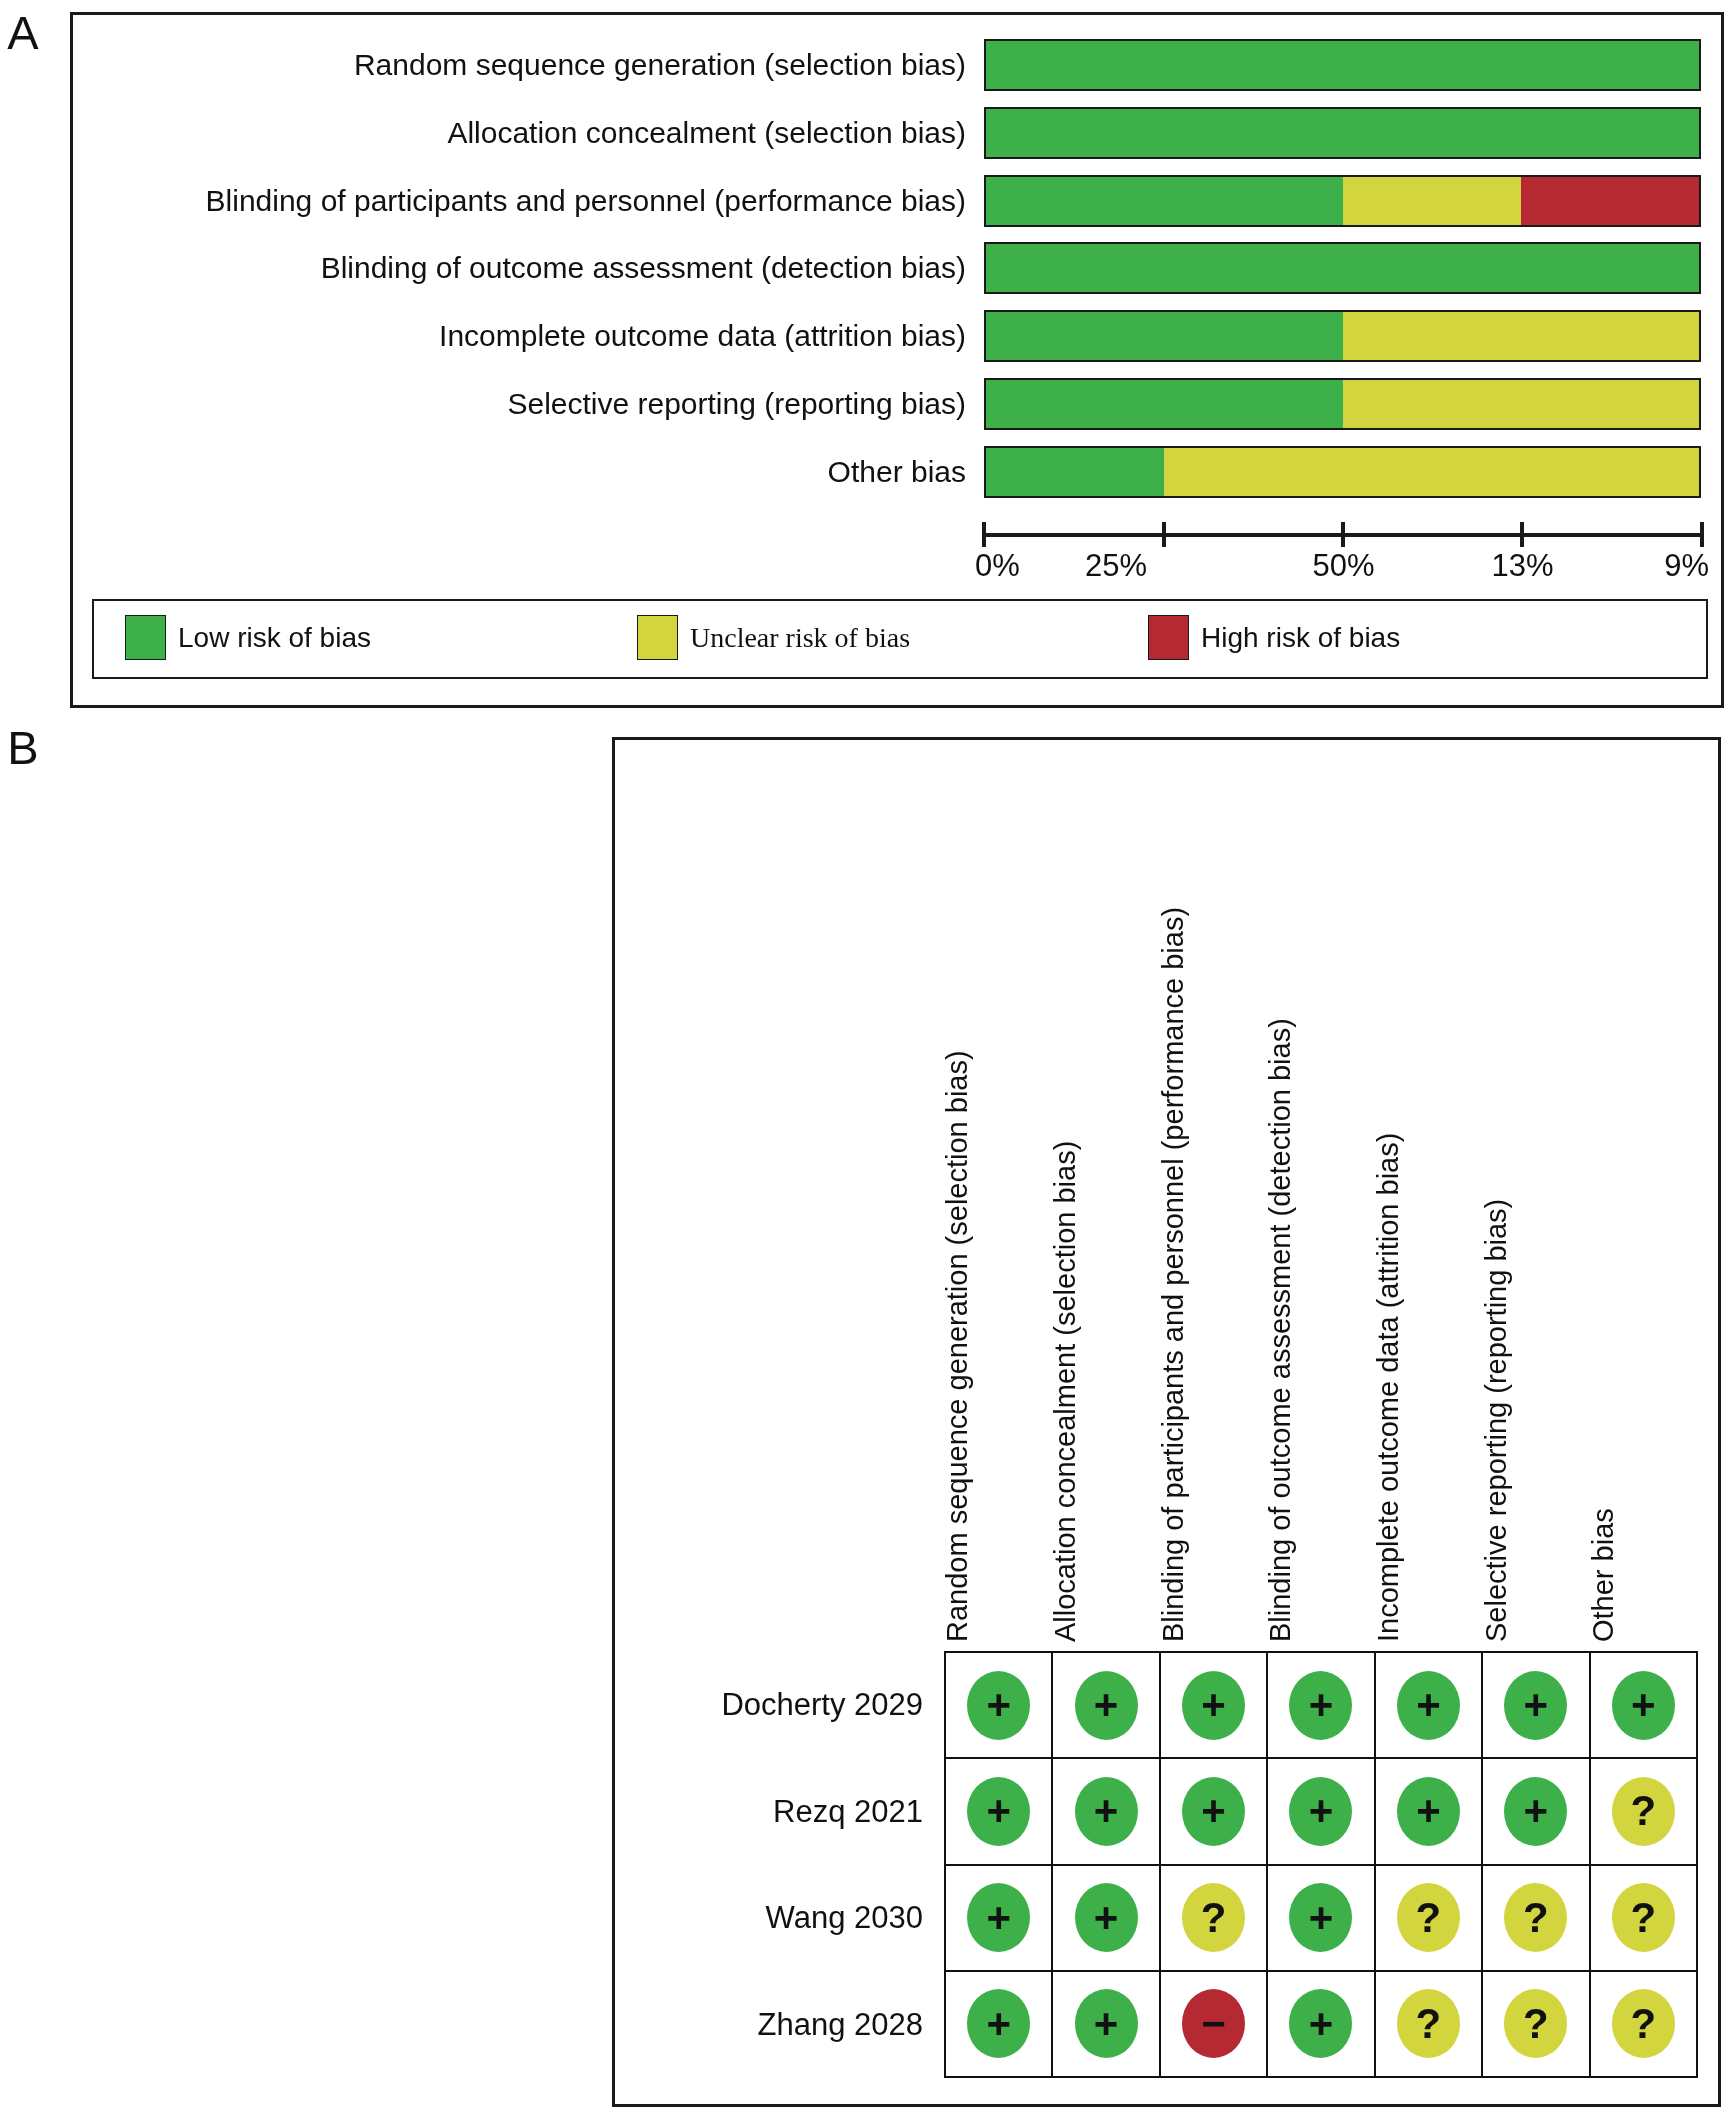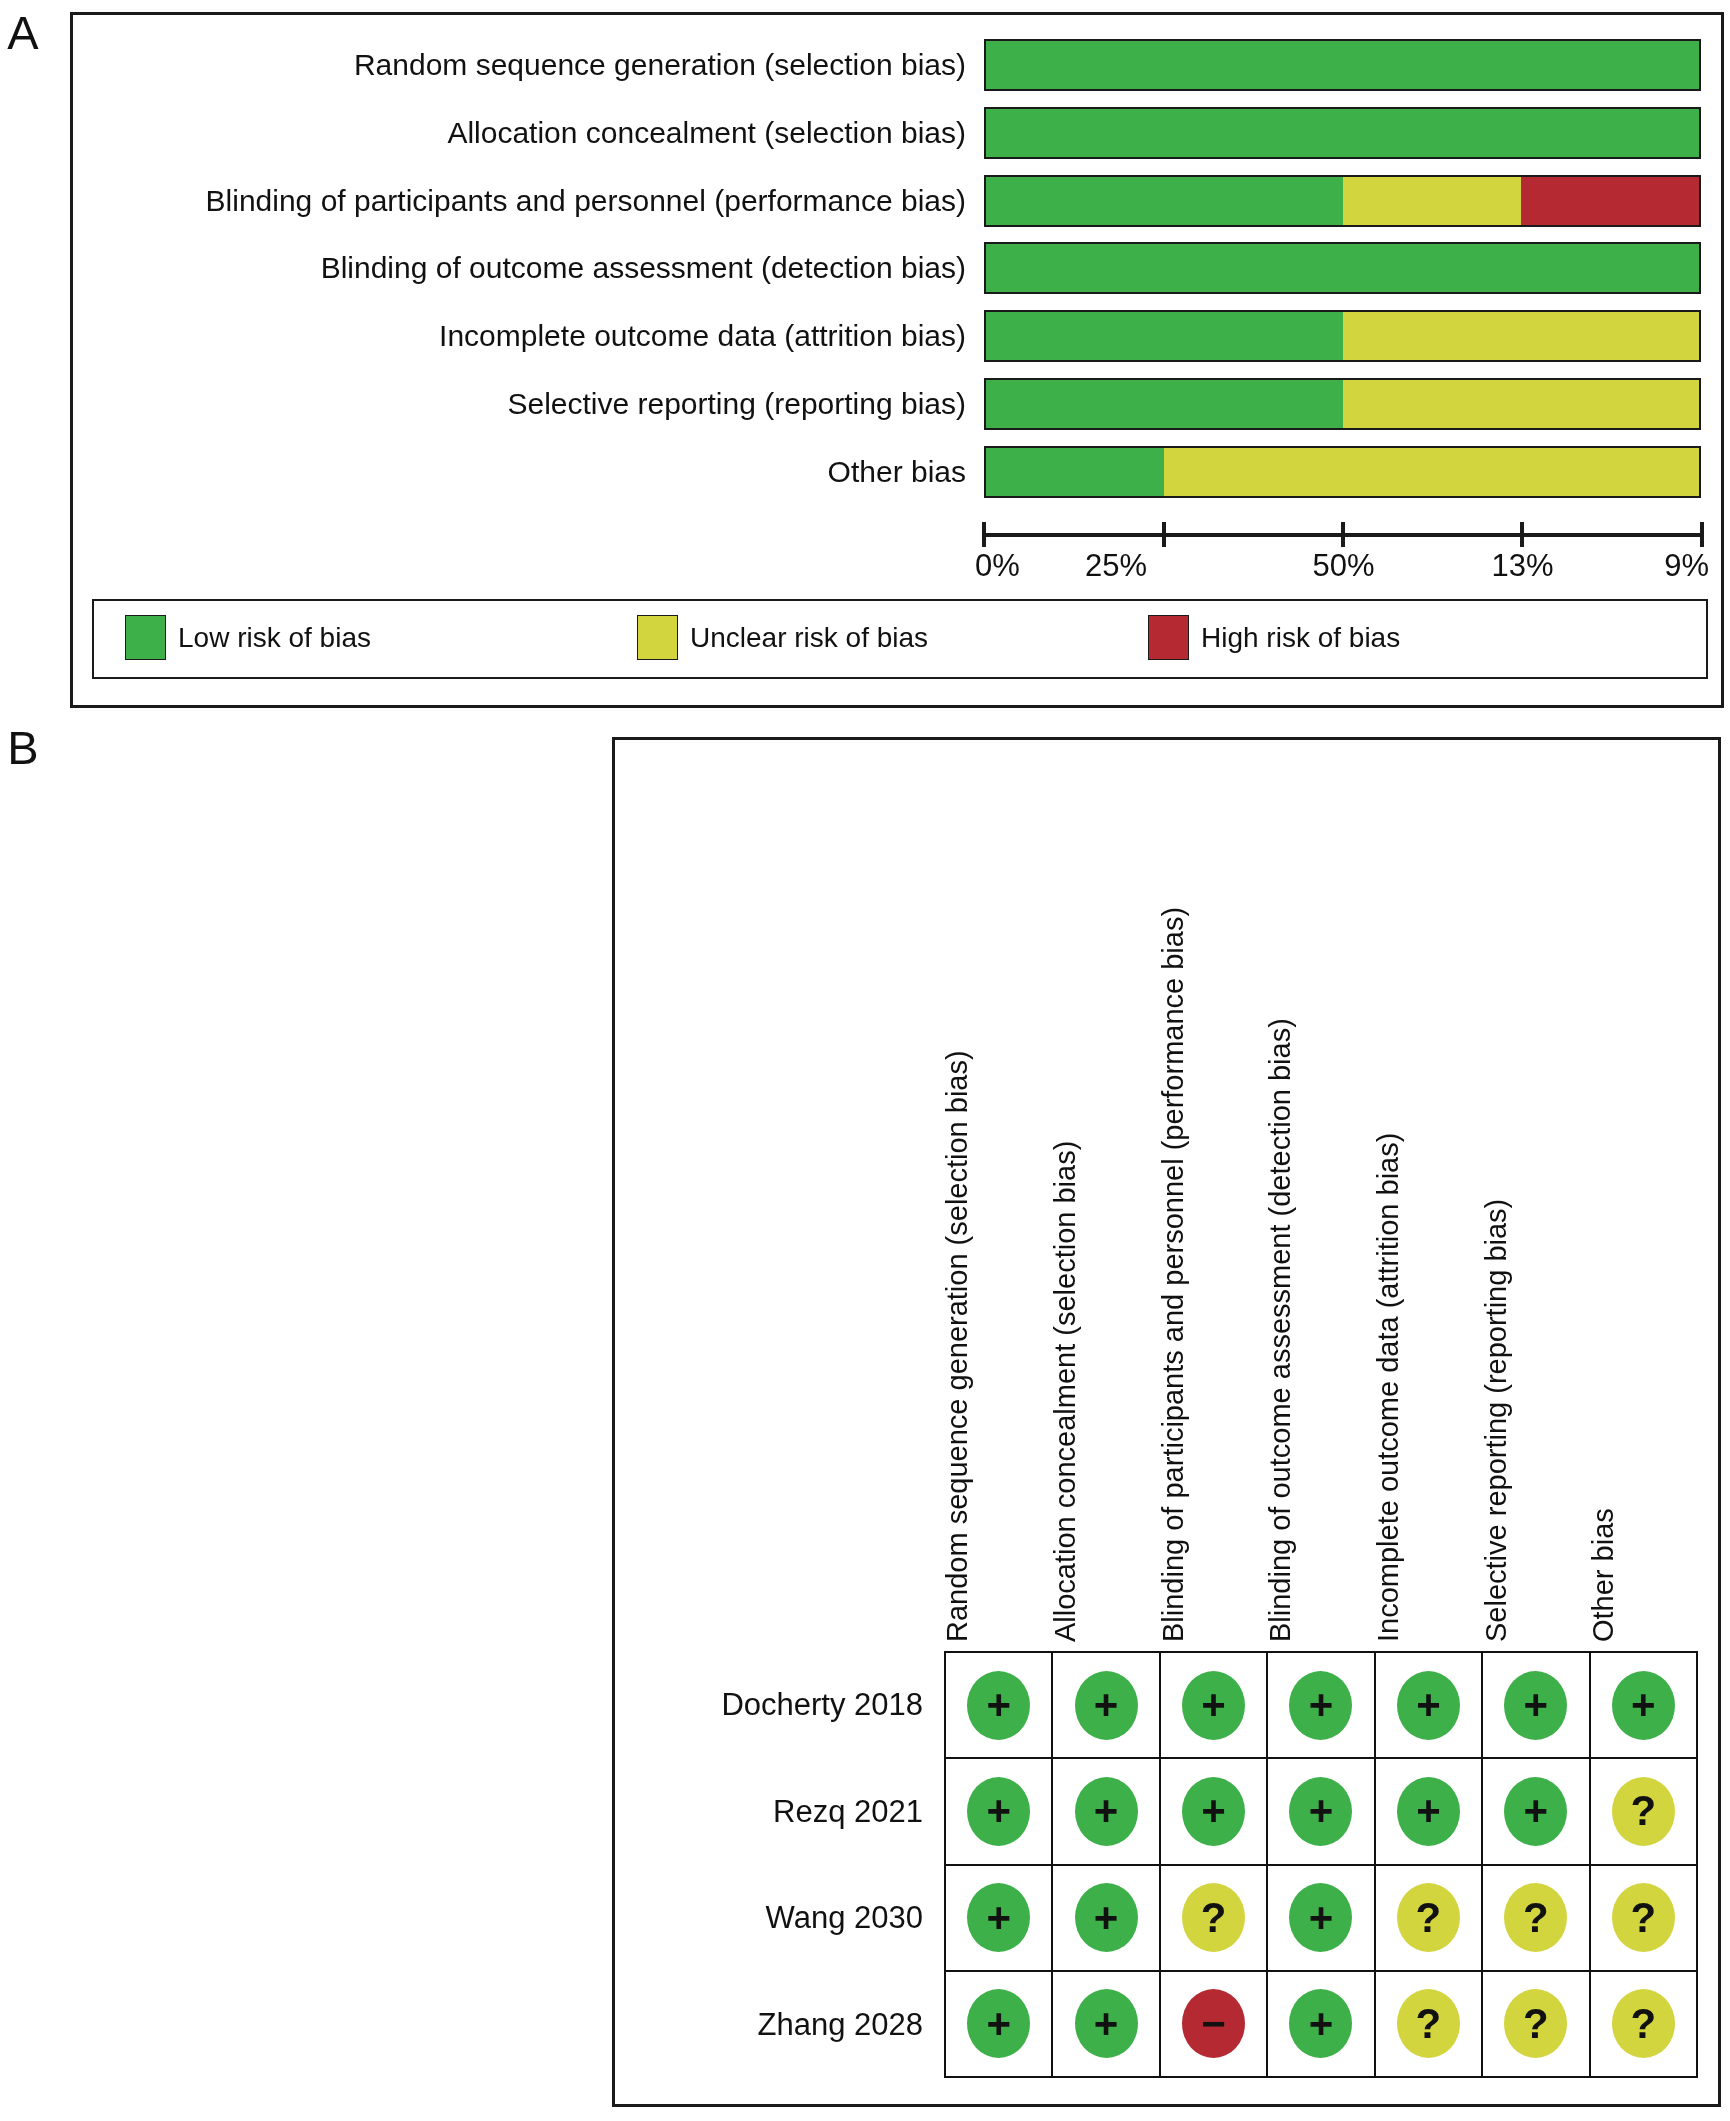--- a/index.html
+++ b/index.html
@@ -209,21 +209,21 @@
       <div class="axis-tick-label" style="left: 1450px; text-align: center;">13%</div>
       <div class="axis-tick" style="left: 1700px;"></div>
       <div class="axis-tick-label" style="left: 1564px; text-align: right;">9%</div>
     </div>
 
   <div class="legend-box"></div>
   <div>
       <div class="legend-swatch" style="left: 125px; background: rgb(61, 176, 74);"></div>
       <div class="legend-label" style="left: 178px;">Low risk of bias</div>
       <div class="legend-swatch" style="left: 637px; background: rgb(211, 213, 62);"></div>
-      <div class="legend-label" style="left: 690px;">Unclear risk of bias</div>
+      <div class="legend-label" style="left: 690px; font-family: Liberation Serif, serif;">Unclear risk of bias</div>
       <div class="legend-swatch" style="left: 1148px; background: rgb(181, 42, 50);"></div>
       <div class="legend-label" style="left: 1201px;">High risk of bias</div>
     </div>
 
   <div class="panel-letter" style="left:7.2px;top:724px;">B</div>
 
   <div class="panel-box" style="left:612px;top:737px;width:1109px;height:1370px;"></div>
 
   <div>
       <div class="col-header" style="left: 977px; top: 1602px;">Random sequence generation (selection bias)</div>
@@ -372,20 +372,20 @@
         </div>
       </div>
       <div class="cell">
         <div class="circle" style="background: rgb(211, 213, 62);">
           <span class="sym">?</span>
         </div>
       </div>
     </div>
 
   <div>
-      <div class="study-label" style="top: 1651px;">Docherty 2018</div>
+      <div class="study-label" style="top: 1651px;">Docherty 2029</div>
       <div class="study-label" style="top: 1758px;">Rezq 2021</div>
       <div class="study-label" style="top: 1864px;">Wang 2030</div>
       <div class="study-label" style="top: 1971px;">Zhang 2028</div>
     </div>
 
 </div>
 
 
 </body></html>

